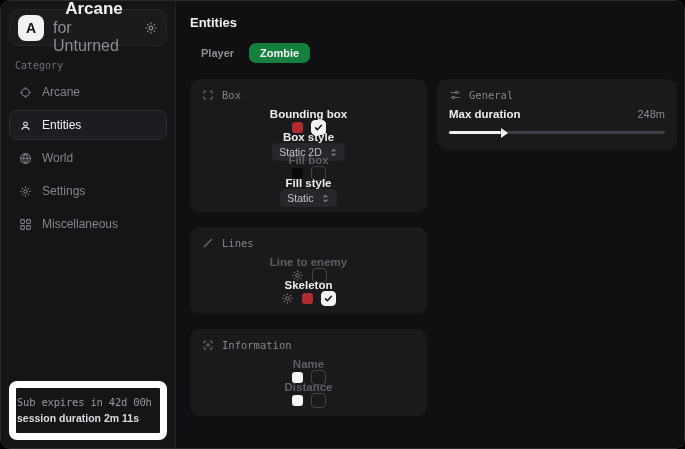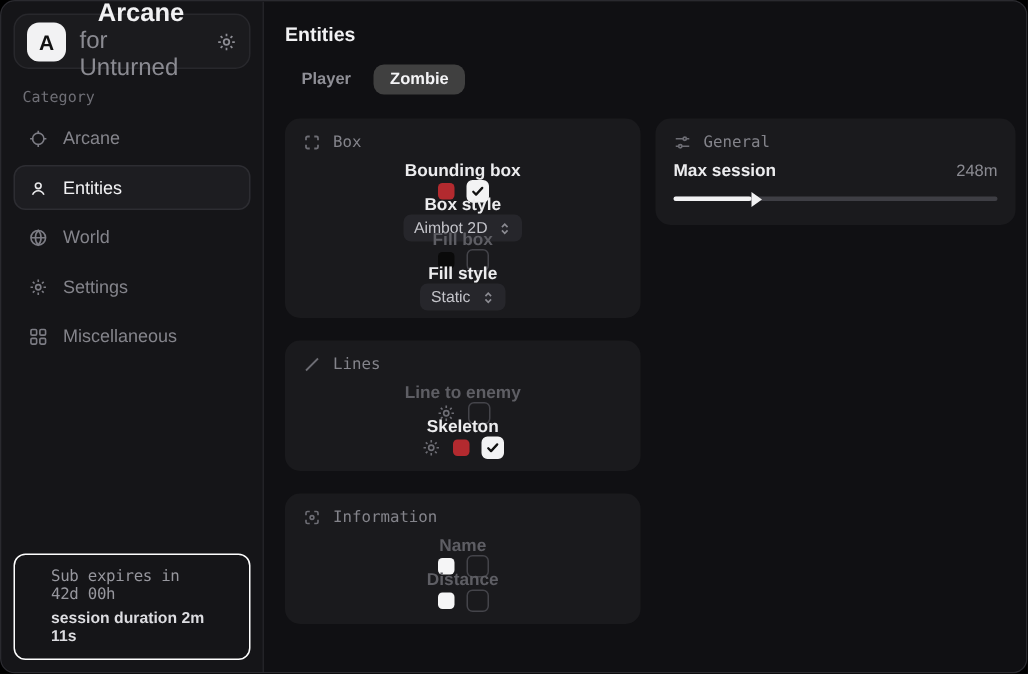--- a/index.html
+++ b/index.html
@@ -41,38 +41,38 @@
     padding:7px 9px; border-radius:8px; border:1px solid transparent;
     color:#84848b; font-size:12px; cursor:pointer;
   }
   .nav-item .icon { color:#7c7c84; }
   .nav-item.active {
     background:#1d1d21; border-color:#2d2d32; color:#f2f2f4;
   }
   .nav-item.active .icon { color:#e8e8ea; }
   .sidebar-spacer { flex:1; }
   .status-card {
-    border:1px solid #ffffff; border-radius:8px; padding:8px 24px 9px;margin-top:17px;
+    border:7px solid #ffffff; border-radius:8px; padding:8px 1px 9px;margin-top:17px;
   }
   .status-line1 {
     font-family:"DejaVu Sans Mono", monospace;
     color:#97979e; font-size:10.5px; letter-spacing:-0.2px;
   }
   .status-line2 {
     color:#dcdce0; font-size:10.5px; font-weight:700; margin-top:4px;
   }
   
   .main { flex:1; padding:14px 12px 12px 14px; background:#101013; }
   .page-title { color:#f2f2f4; font-size:13px; font-weight:700; }
   .tabs { display:flex; gap:4px; margin-top:13px; }
   .tab {
     font-size:11px; font-weight:600; color:#8f8f96;
     padding:4px 11px; border-radius:7px; cursor:pointer;
   }
-  .tab.active { background:#404040; color:#f4f4f6; }
+  .tab.active { background:#15803d; color:#f4f4f6; }
   .content { display:flex; gap:10px; margin-top:16px; align-items:flex-start; }
   .col-left { width:237px; display:flex; flex-direction:column; gap:15px; }
   .col-right { width:240px; }
   .card {
     background:#1a1a1d; border-radius:10px; padding:10px 12px 12px;
   }
   .card-header {
     display:flex; align-items:center; gap:8px; margin-bottom:7px;
   }
   .card-header .icon { color:#6d6d74; }
@@ -232,21 +232,21 @@
                     <path d="M4 13l5 5L20 6"></path>
                   </svg>
               </span>
             </span>
           </div>
 
           <div class="row">
             <span class="row-label">Box style</span>
             <span class="controls">
               <span class="dropdown">
-                <span>Aimbot 2D</span>
+                <span>Static 2D</span>
                 <span class="icon">
                   <svg width="9" height="9" viewBox="0 0 24 24" fill="none" stroke="currentColor" stroke-width="3">
                       <path d="M7 9l5-5 5 5M7 15l5 5 5-5"></path>
                     </svg>
                 </span>
               </span>
             </span>
           </div>
 
           <div class="row dim">
@@ -358,21 +358,21 @@
               <svg width="12" height="12" viewBox="0 0 24 24" fill="none" stroke="currentColor" stroke-width="2.2">
                 <path d="M3 7h10M17 7h4M3 17h4M11 17h10"></path>
                 <circle cx="15" cy="7" r="2.2"></circle>
                 <circle cx="9" cy="17" r="2.2"></circle>
               </svg>
             </span>
             <span class="card-title">General</span>
           </div>
 
           <div class="gen-row">
-            <span class="gen-label">Max session</span>
+            <span class="gen-label">Max duration</span>
             <span class="gen-value">248m</span>
           </div>
           <div class="slider">
             <div class="slider-track"></div>
             <div class="slider-fill" style="width: 24%;"></div>
             <div class="slider-thumb" style="left: 24%;"></div>
           </div>
         </div>
       </div>
     </div>

